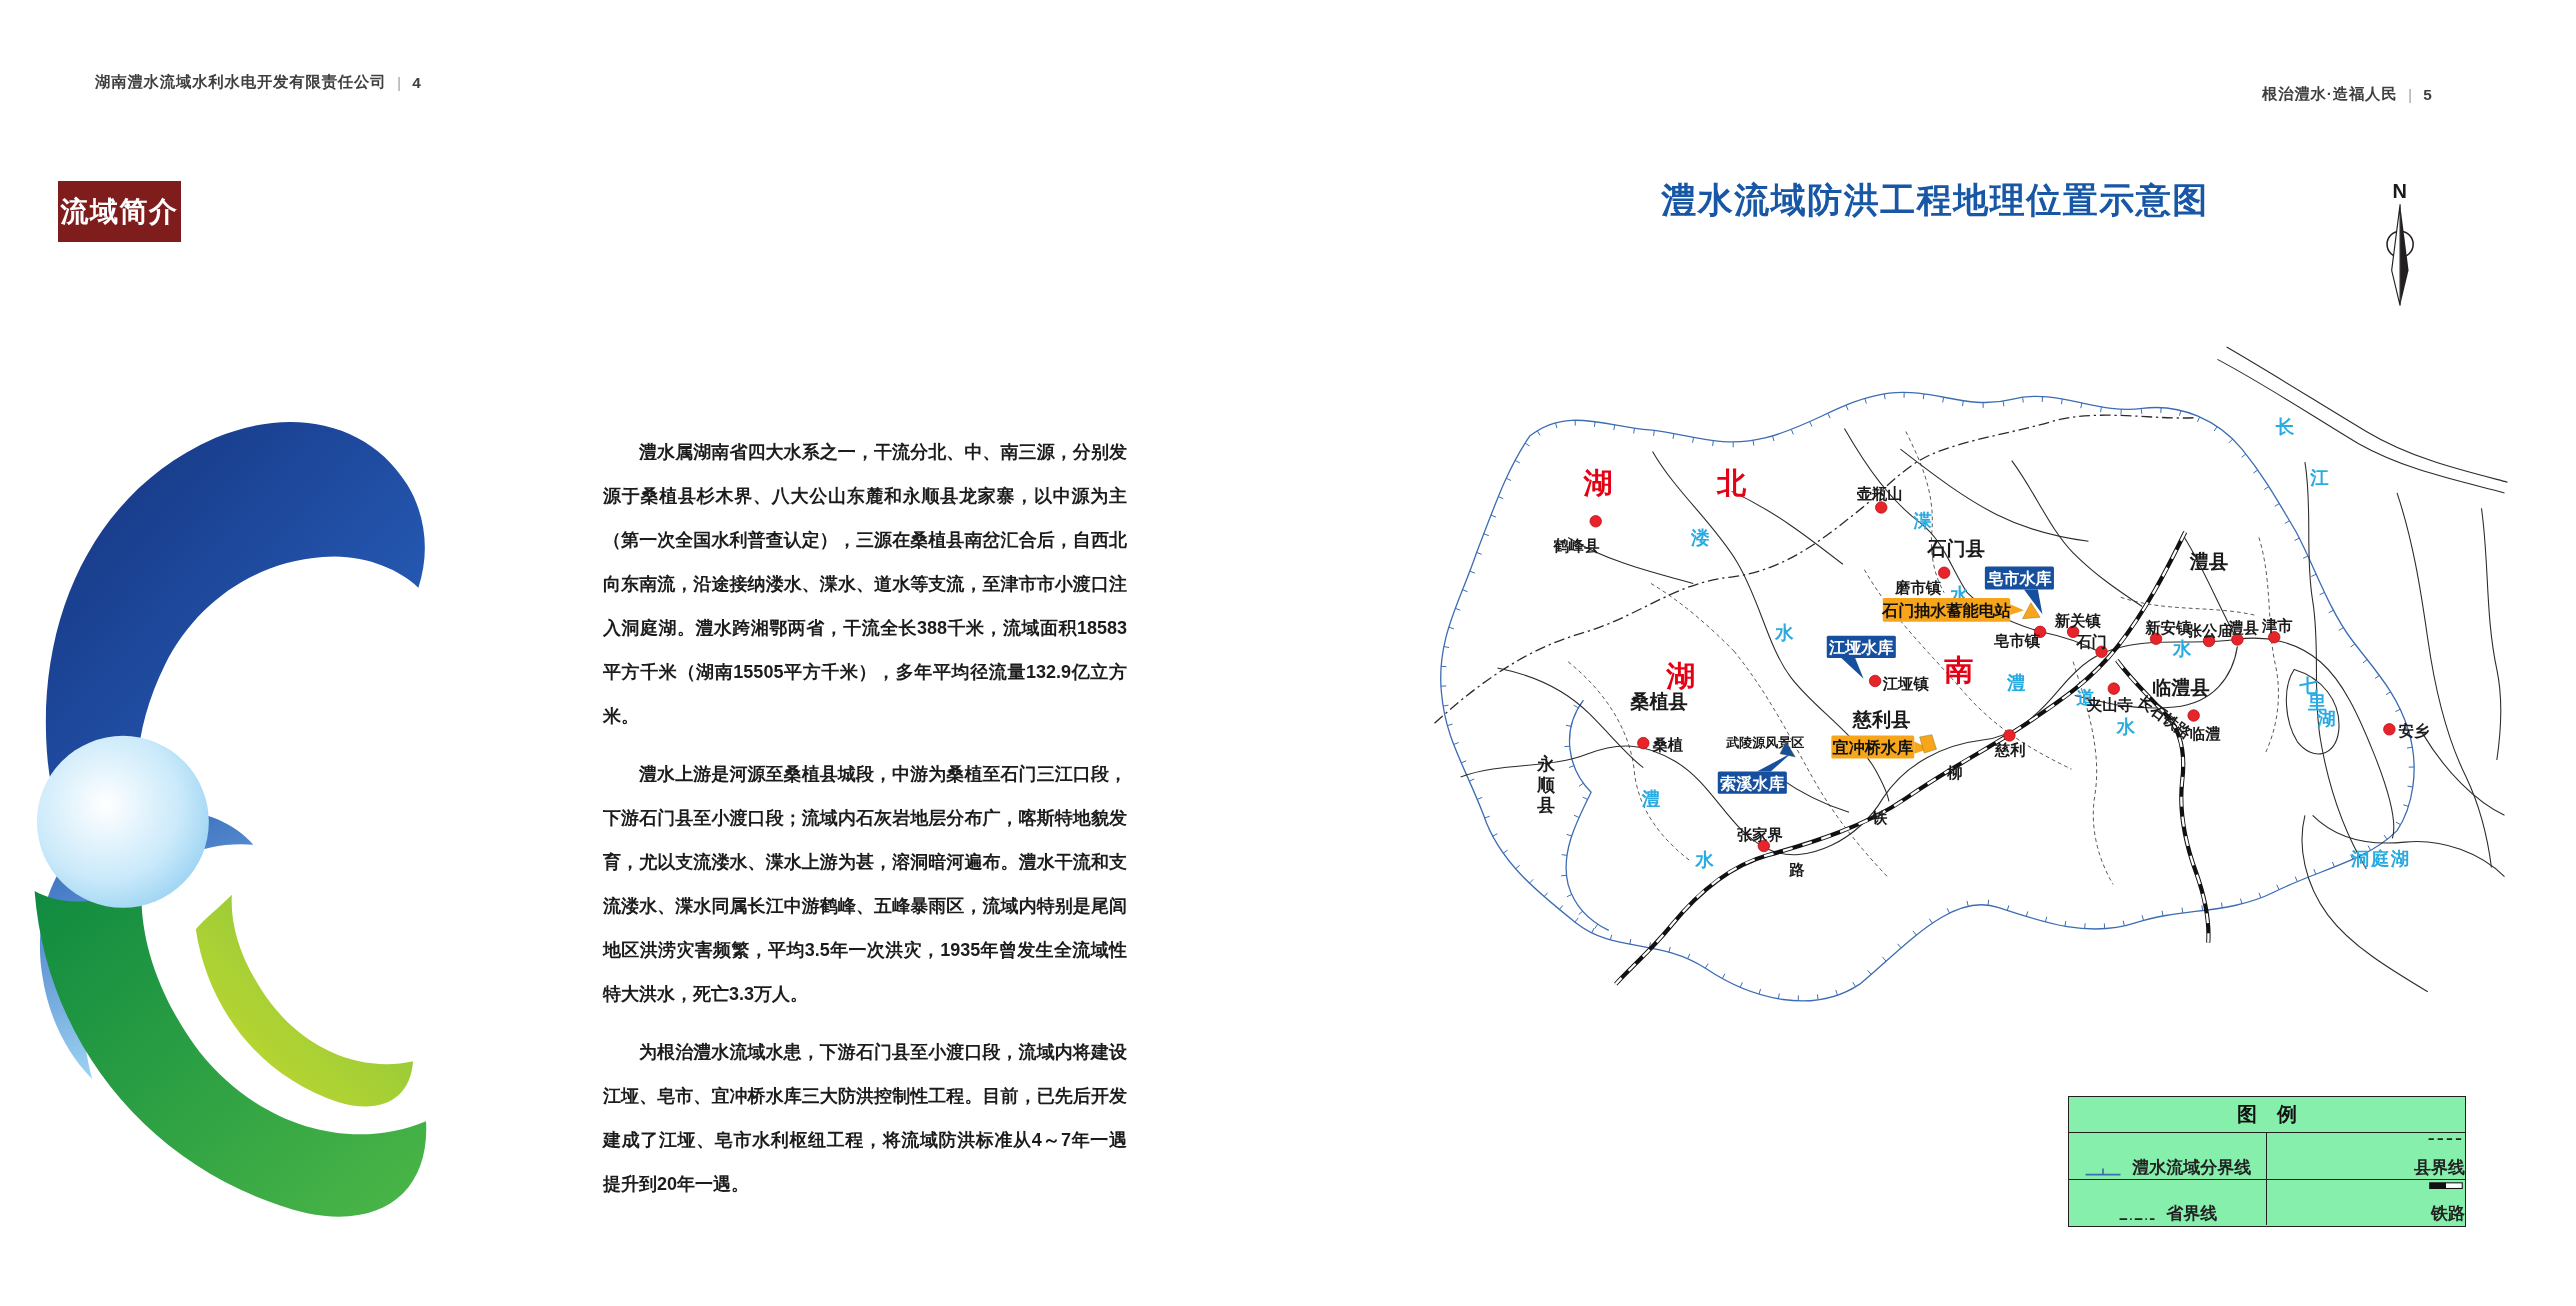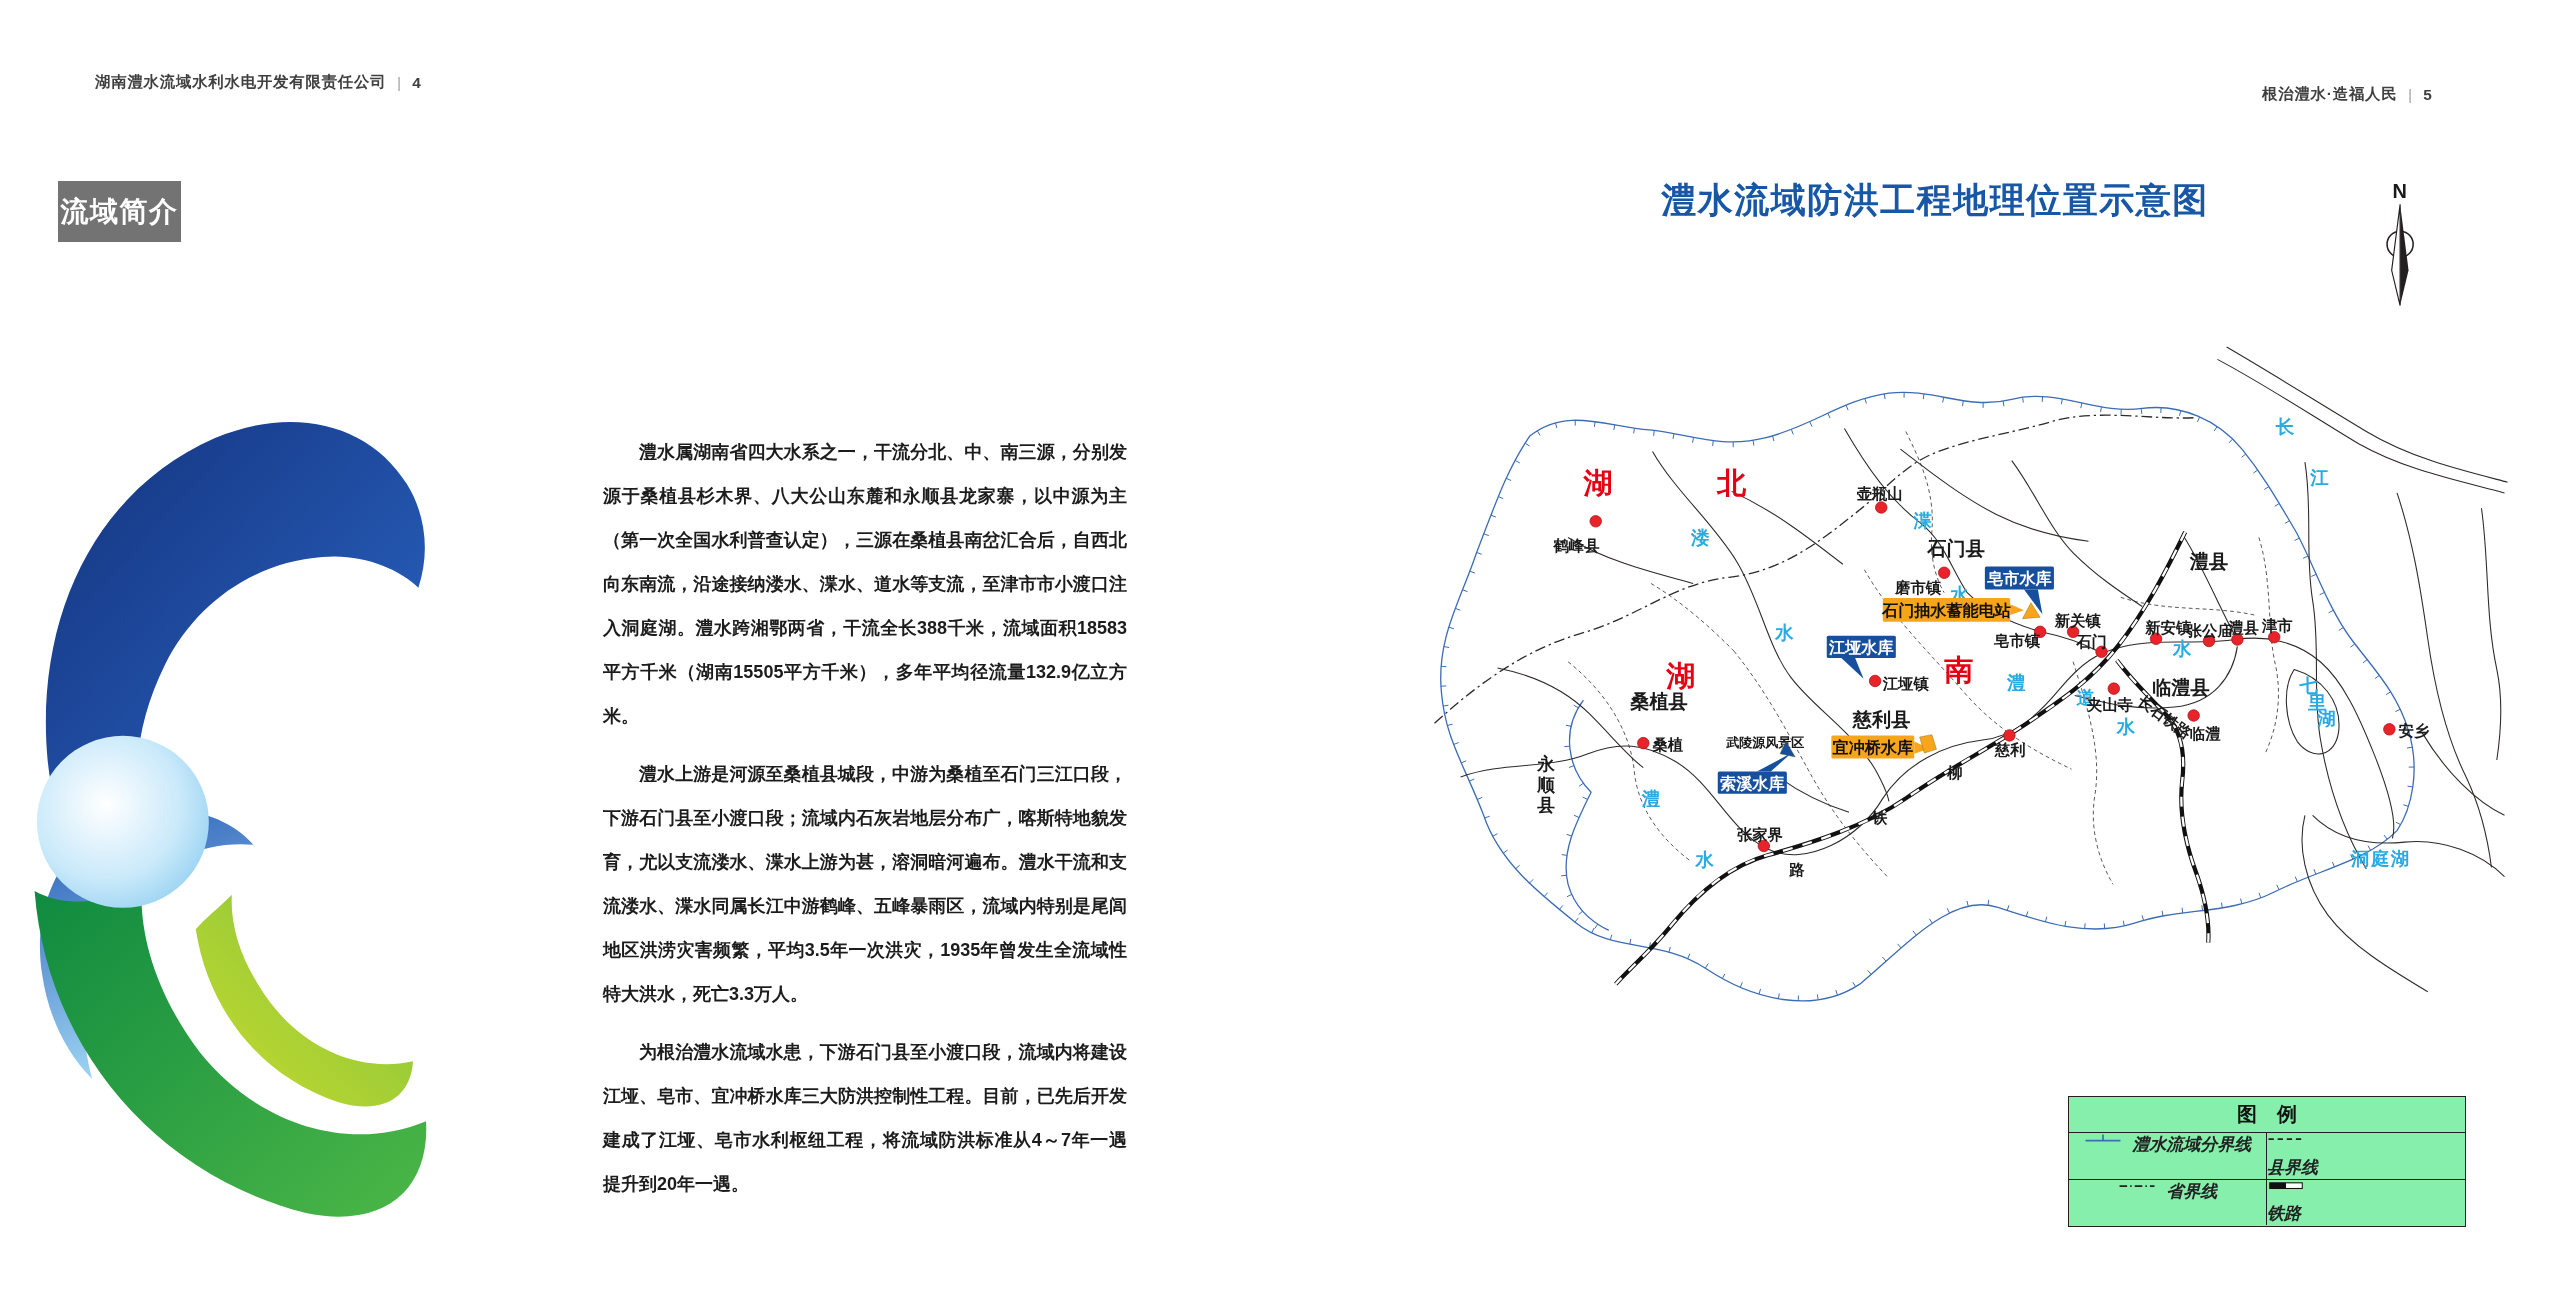--- a/index.html
+++ b/index.html
@@ -8,21 +8,21 @@
 
   
   .hdr{position:absolute;top:72px;display:flex;align-items:center;gap:10.7px;
        font-size:15.4px;font-weight:700;color:#3f3f3f;letter-spacing:0.8px;}
   .hdr .sep{color:#9a9a9a;font-weight:400;font-size:14px;}
   #hdr-left{left:55px;margin-left:40px;}
   #hdr-right{left:2262px;margin-top:12px;}
 
   
   .section-box{position:absolute;left:58px;top:181px;width:123px;height:61px;
-       background:#737373;color:#fff;display:flex;align-items:center;justify-content:center;
+       background:#7f1d1d;color:#fff;display:flex;align-items:center;justify-content:center;
        font-size:28px;font-weight:700;letter-spacing:1.5px;}
   #body-paragraphs{position:absolute;left:603px;top:430px;width:524px;
        font-size:18px;line-height:44px;font-weight:700;color:#1c1c1c;
        text-align:justify;}
   #body-paragraphs .para{margin:0 0 14px 0;text-indent:2em;}
 
   
   #map-title{position:absolute;left:1651px;top:177px;width:568px;text-align:center;
        font-size:35px;font-weight:700;color:#1757A6;letter-spacing:1.5px;}
 
@@ -49,23 +49,23 @@
   .rail-base{stroke:#111;stroke-width:5.5;fill:none;}
   .rail-dash{stroke:#fff;stroke-width:3;fill:none;stroke-dasharray:13 13;}
 
   
   #legend{position:absolute;left:2068px;top:1096px;width:398px;height:131px;
       border:1.5px solid #231f20;box-sizing:border-box;background:#86efac;}
   #legend .legend-title{height:35px;border-bottom:1.2px solid #231f20;
       display:flex;align-items:center;justify-content:center;
       font-size:20px;font-weight:700;color:#111;}
   #legend .legend-grid{display:grid;grid-template-columns:50% 50%;grid-template-rows:47px 45px;}
-  #legend .legend-cell{display:flex;align-items:flex-start;justify-content:center;gap:10.7px;
+  #legend .legend-cell{display:flex;align-items:flex-end;justify-content:center;gap:10.7px;
       font-size:17px;font-weight:700;color:#222;
-      border-right:1.2px solid #231f20;border-bottom:1.2px solid #231f20;font-style:italic;}
+      border-right:1.2px solid #231f20;border-bottom:1.2px solid #231f20;}
   #legend .legend-cell:nth-child(2n){border-right:none;flex-direction:column;}
   #legend .legend-cell:nth-child(n+3){border-bottom:none;}
 </style>
 </head>
 <body>
 
 <div class="hdr" id="hdr-left">
   <span>湖南澧水流域水利水电开发有限责任公司</span>
   <span class="sep">|</span>
   <span>4</span>

